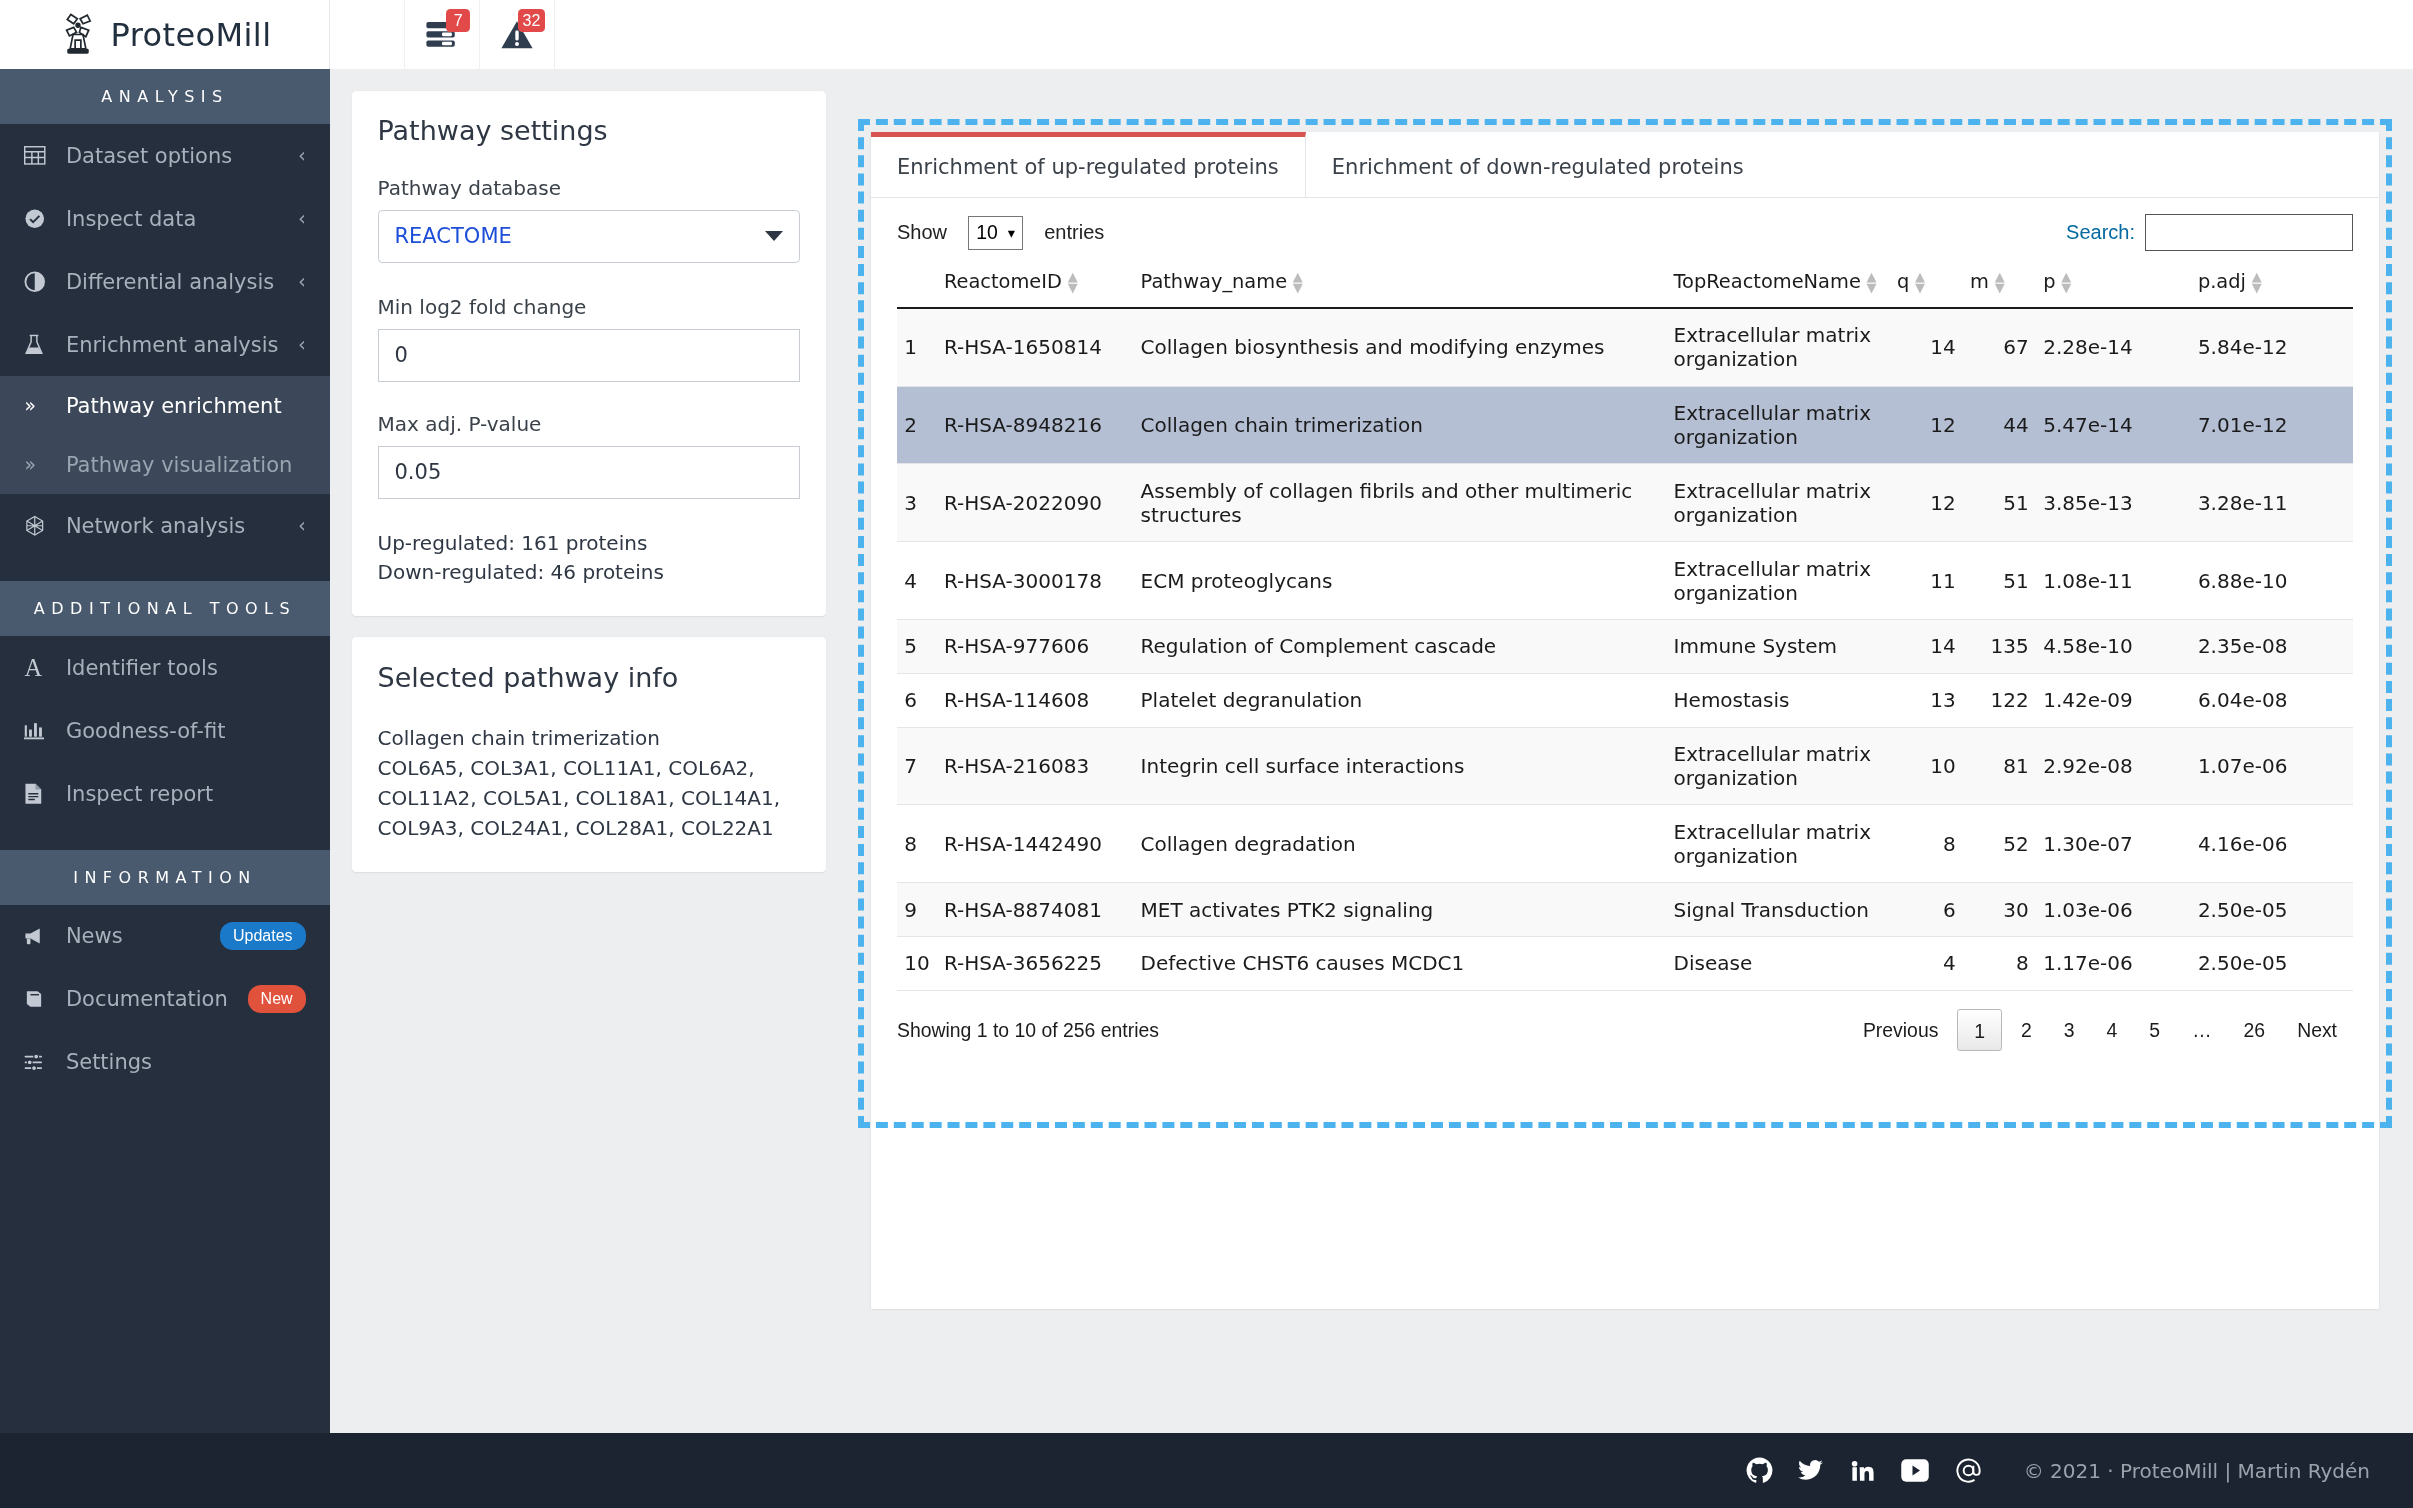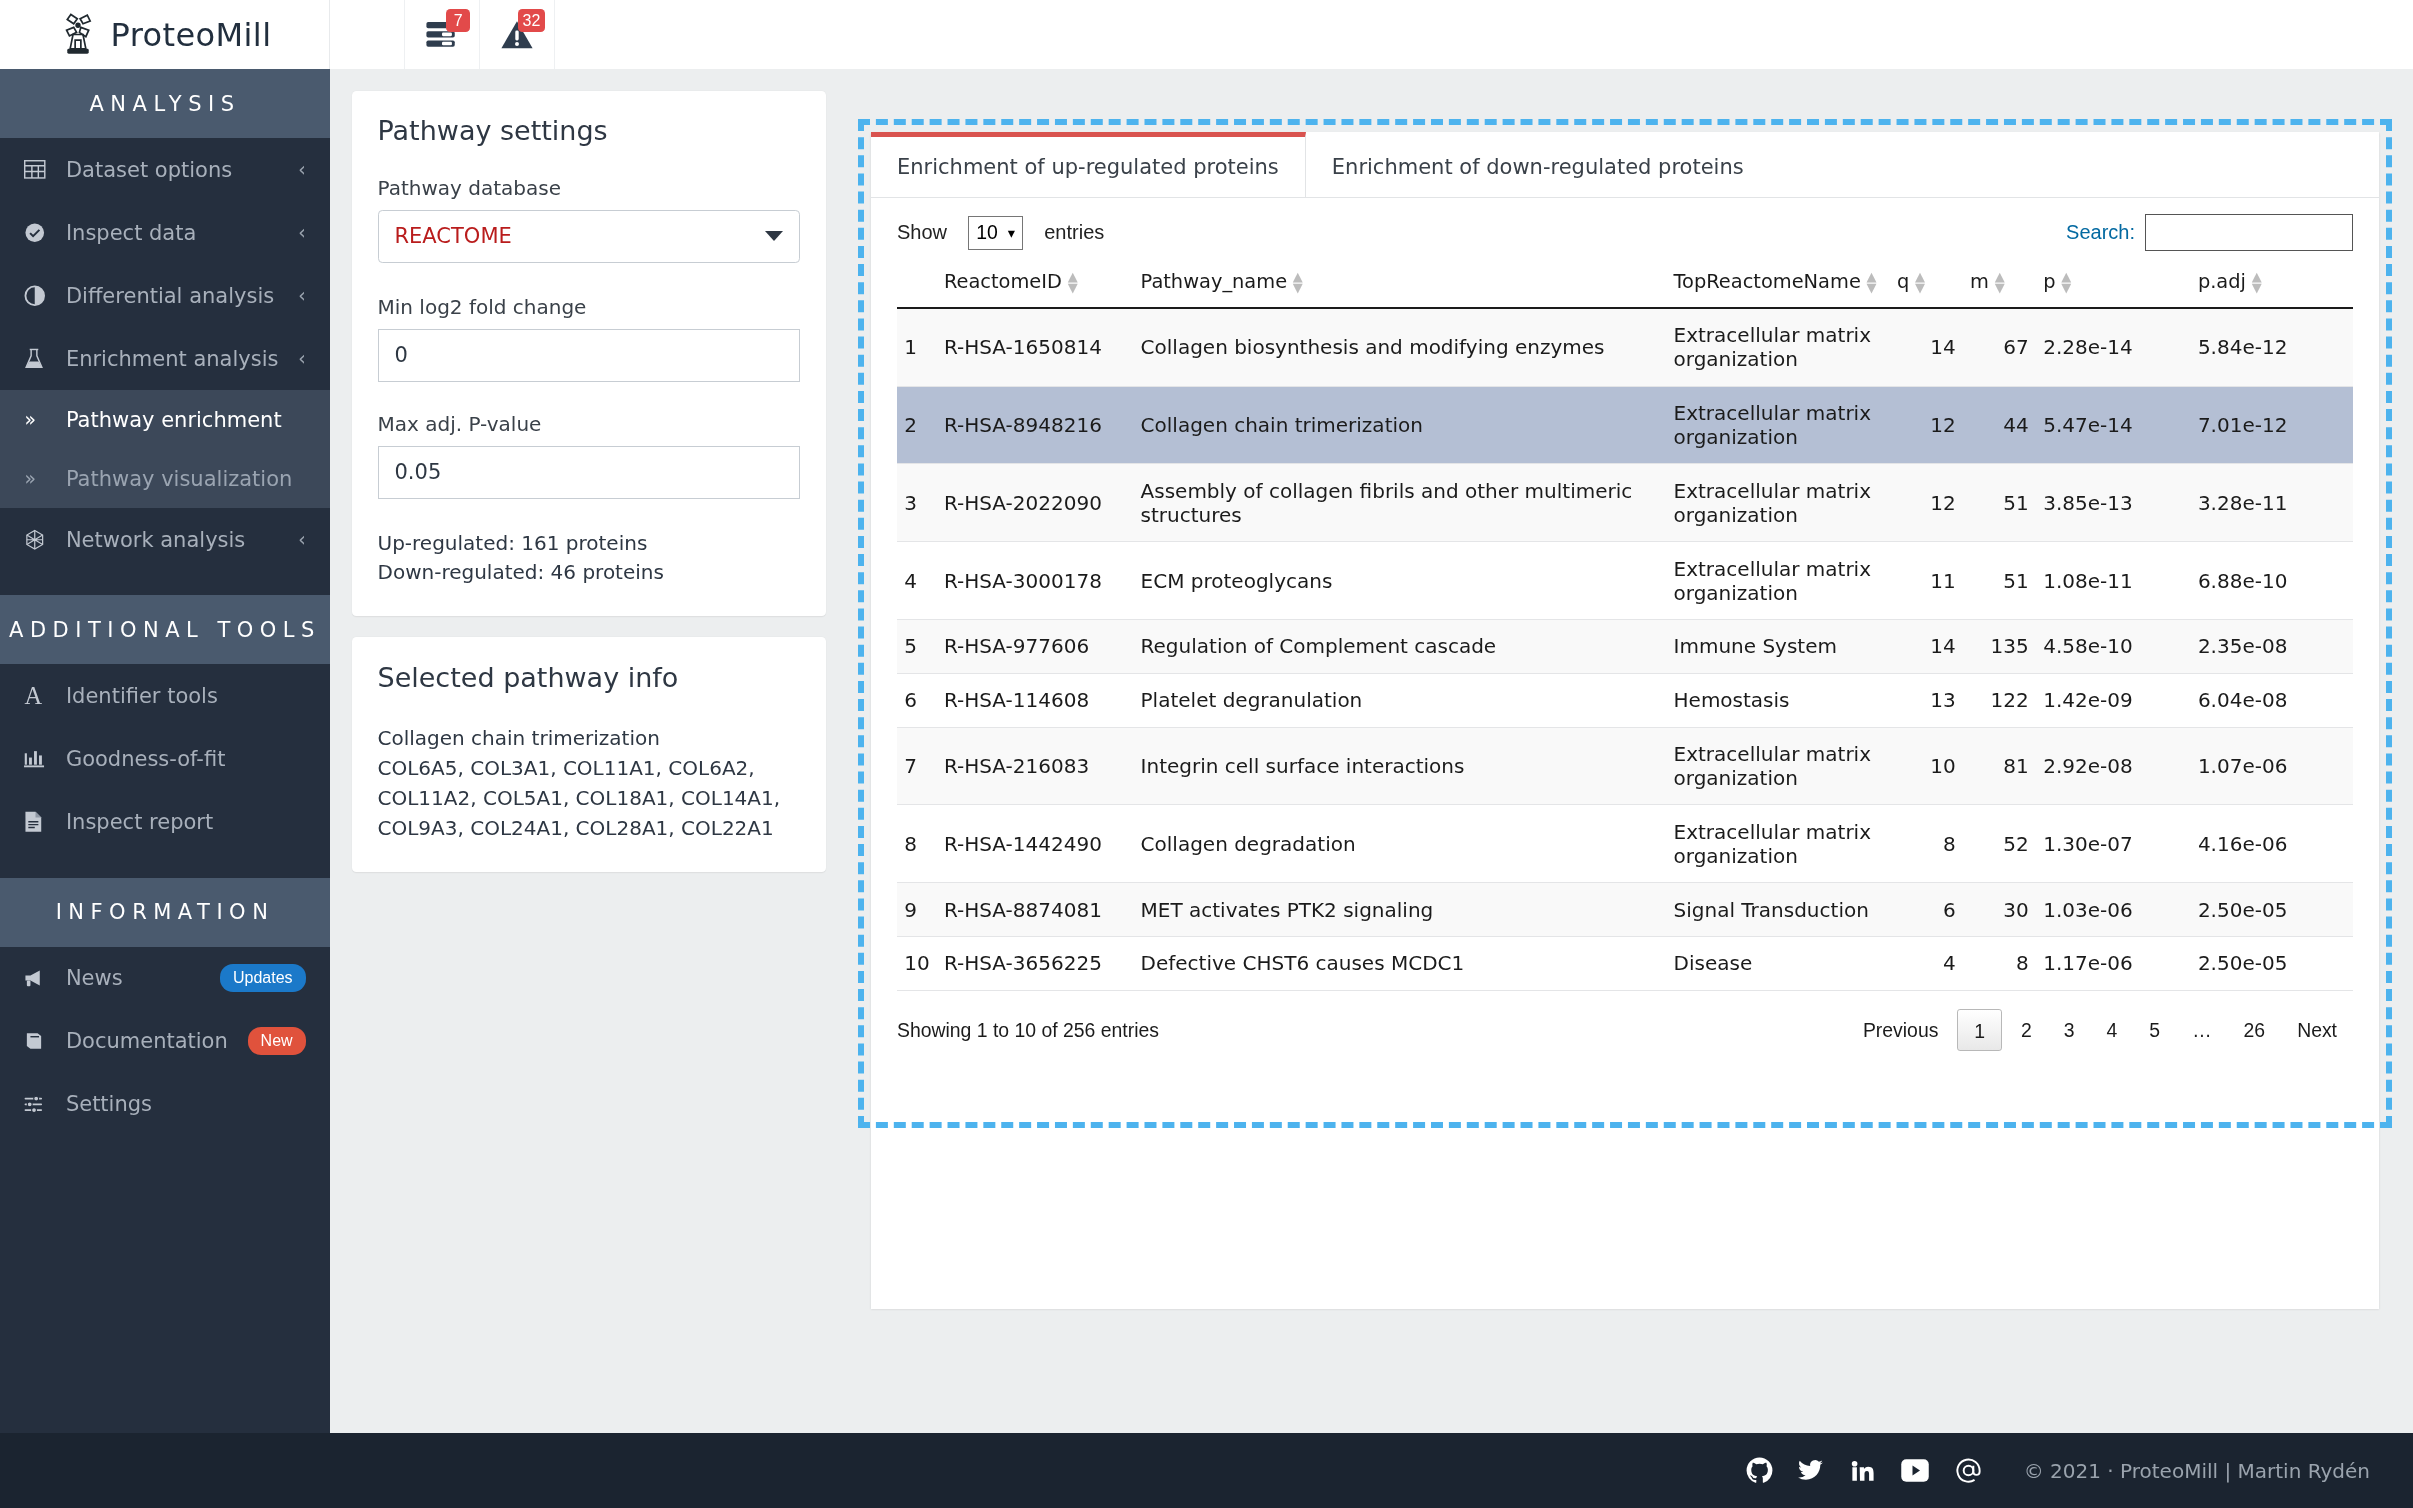--- a/index.html
+++ b/index.html
@@ -39,22 +39,22 @@
     min-width: 24.4px; height: 23px; line-height: 23px; text-align: center;
     border-radius: 4.3px; padding: 0 5px; font-family: "Liberation Sans", sans-serif;
   }
 
   
   #sidebar {
     position: absolute; top: 69px; left: 0; width: 330px; height: 1365px;
     background: #252f3e; z-index: 20;
   }
   .side-head {
-    height: 69px; background: #4a5a6e; color: #fff;
-    font-size: 21px; letter-spacing: 6.5px; display: flex;
+    height: 55px; background: #4a5a6e; color: #fff;
+    font-size: 16px; letter-spacing: 6.5px; display: flex;
     align-items: center; justify-content: center;
     font-family: "DejaVu Sans", sans-serif;
   }
   .side-item {
     height: 63px; display: flex; align-items: center;
     padding: 0 24.4px; color: #a8b0bb; font-size: 21px;
     font-family: "DejaVu Sans", sans-serif;
   }
   .side-item .ico {
     width: 30px; flex: none; display: flex; align-items: center;
@@ -94,21 +94,21 @@
     font-size: 27px; color: #2e3743; margin-bottom: 30px;
     font-family: "DejaVu Sans", sans-serif; font-weight: 400;
   }
   .field-label {
     font-size: 20px; color: #3a4149; margin-bottom: 10px;
     font-family: "DejaVu Sans", sans-serif;
   }
   .select-box {
     height: 53px; border: 0.7px solid #c7cdd3; border-radius: 4.3px;
     display: flex; align-items: center; padding: 0 16px;
-    font-size: 21px; color: #b91c1c; background: #fff;
+    font-size: 21px; color: #1d4ed8; background: #fff;
     justify-content: space-between; margin-bottom: 32px;
     font-family: "DejaVu Sans", sans-serif;
   }
   .caret { width: 0; height: 0; border-left: 9.3px solid transparent;
            border-right: 9.3px solid transparent; border-top: 10.8px solid #2e3743; }
   .text-box {
     height: 53px; border: 0.7px solid #c7cdd3; display: flex;
     align-items: center; padding: 0 16px; font-size: 21px;
     color: #2e3743; background: #fff; margin-bottom: 30px;
     font-family: "DejaVu Sans", sans-serif;

